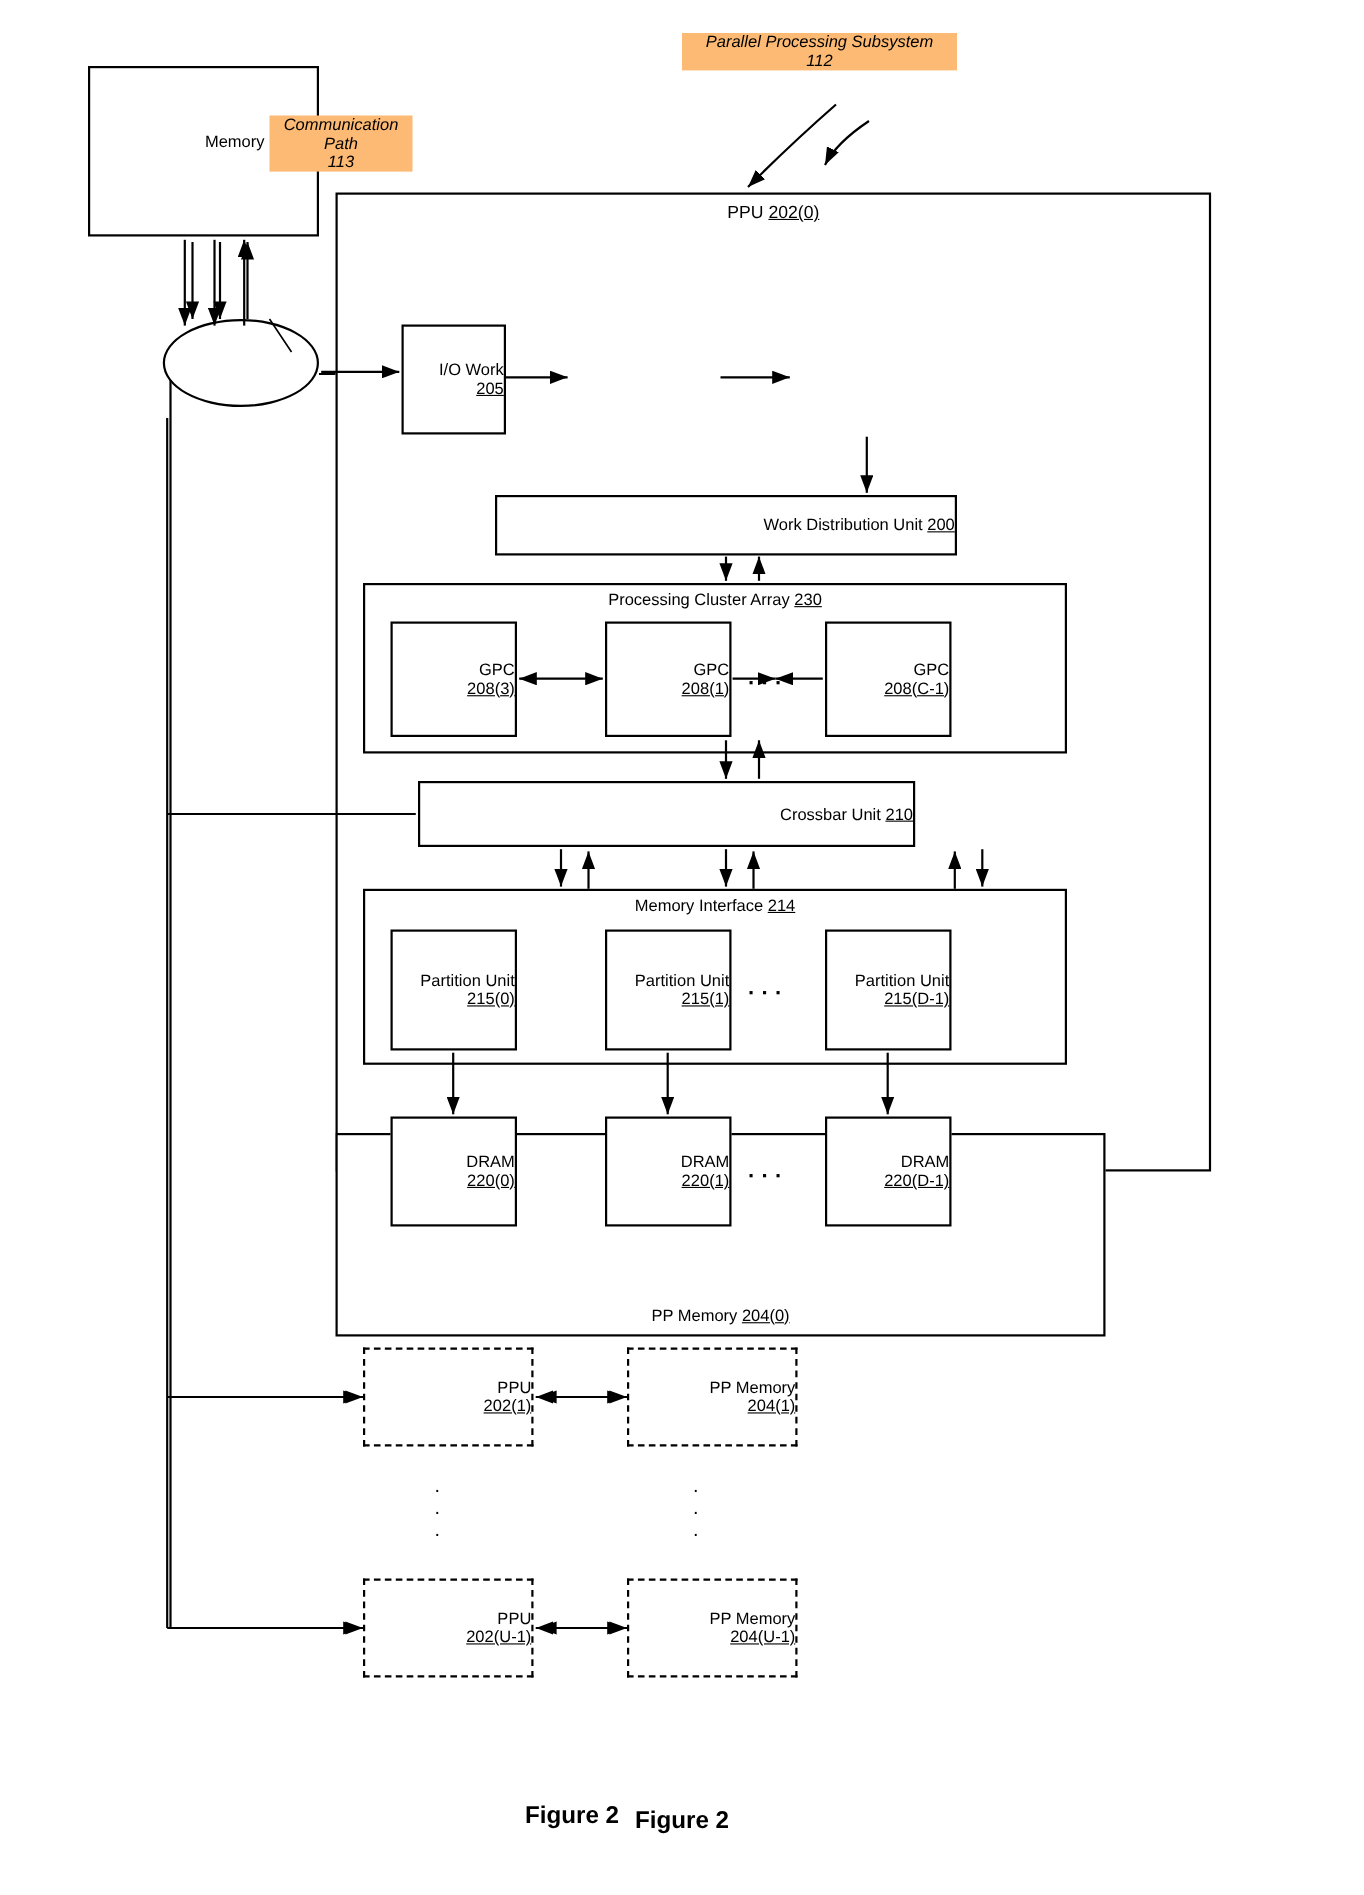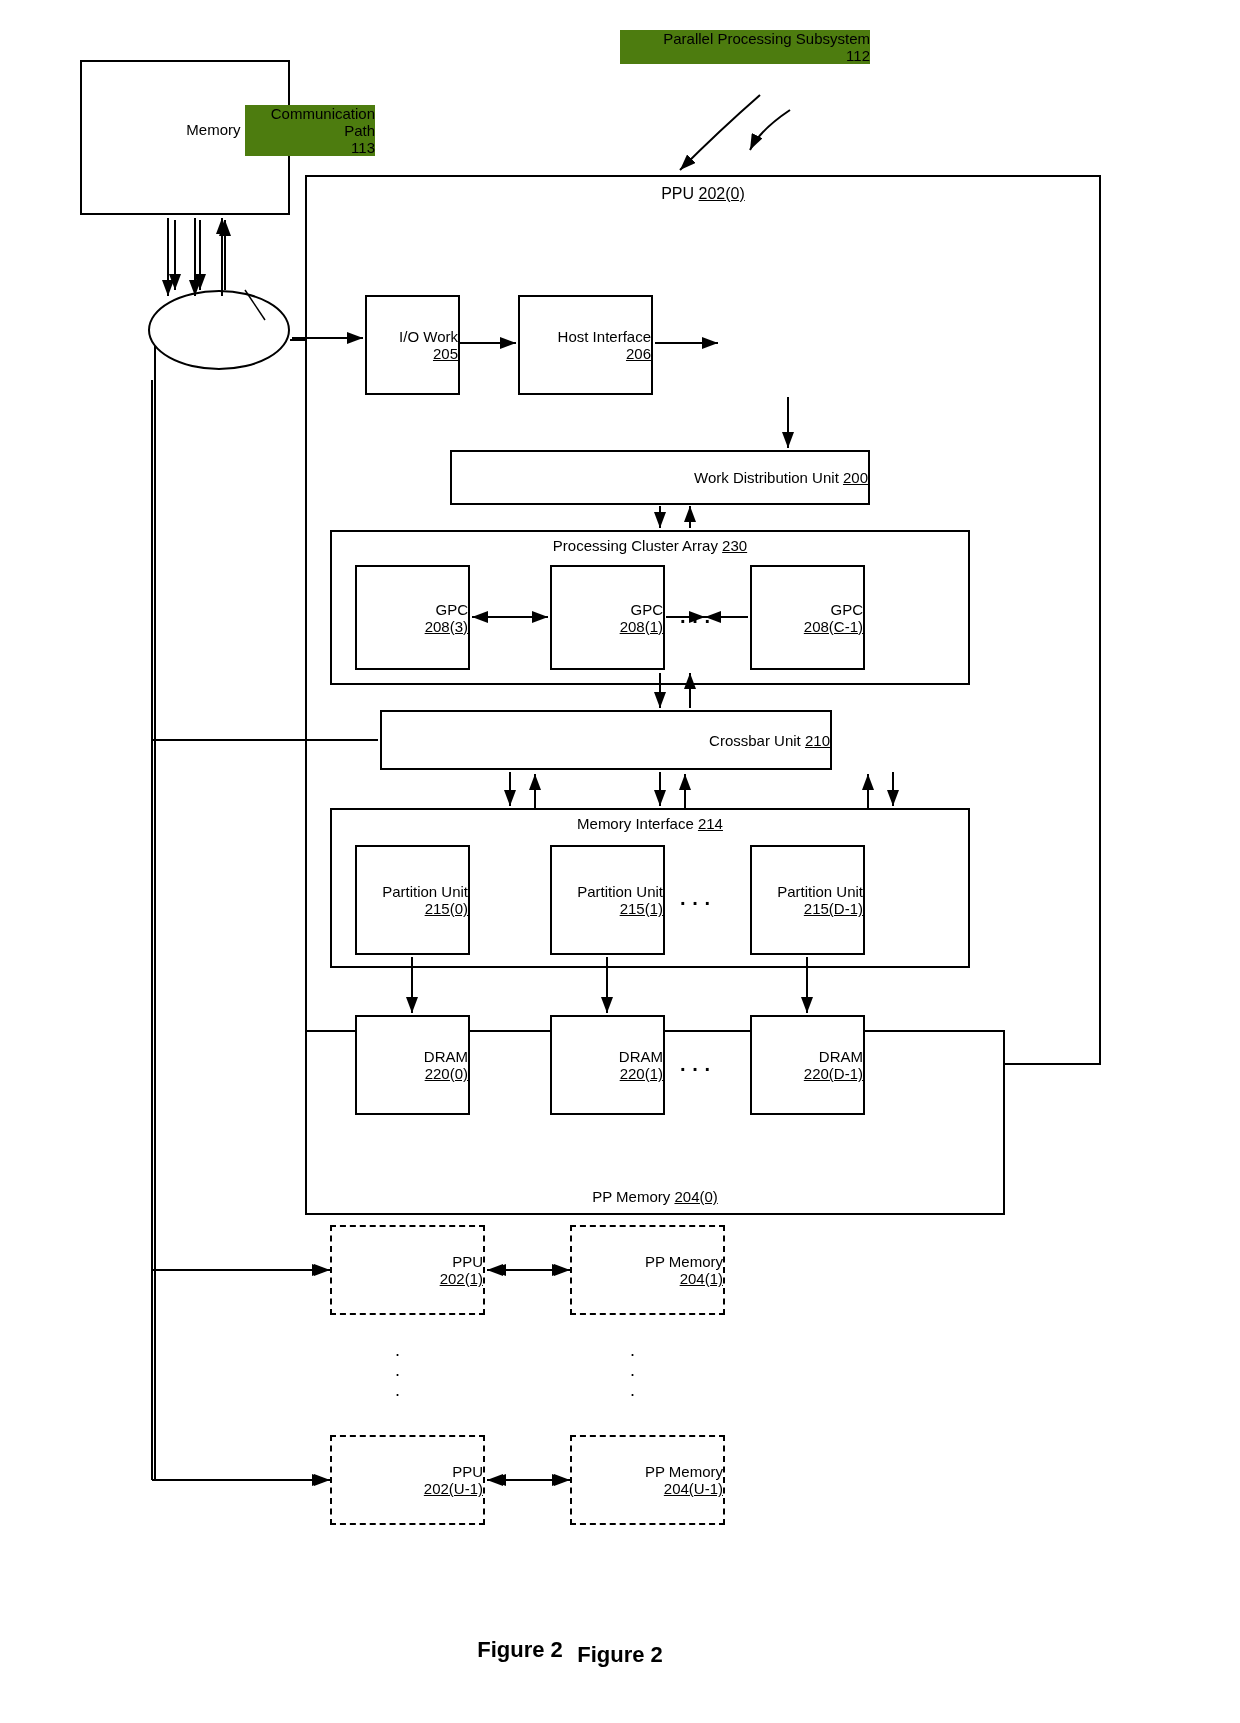--- a/index.html
+++ b/index.html
@@ -54,22 +54,23 @@
     .fig-caption {
       position: absolute;
       font-size: 22px;
       font-weight: bold;
       text-align: center;
     }
 
     .label-text {
       position: absolute;
       font-size: 15px;
-      text-align: right;
-      background: #4d7c0f;
+      text-align: center;
+      background: #fdba74;
+      font-style: italic;
     }
 
     
     .ellipse {
       position: absolute;
       border: 2px solid #000;
       border-radius: 50%;
       background: #fff;
     }
   </style>
@@ -170,24 +171,20 @@
       <span>PPU</span>
       <span> </span><span class="underline">202(0)</span>
     </div>
   </div>
 
   <div class="box" style="left:365px; top:295px; width:95px; height:100px;">
     <span>I/O Work</span>
     <span class="underline">205</span>
   </div>
 
-  <div class="box" style="left:518px; top:295px; width:135px; height:100px;">
-    <span>Host Interface</span>
-    <span class="underline">206</span>
-  </div>
 
 
   <div class="box" style="left:450px; top:450px; width:420px; height:55px;">
     <span>
       <span>Work Distribution Unit</span>
       <span> </span><span class="underline">200</span>
     </span>
   </div>
 
   <div class="box" style="left:330px; top:530px; width:640px; height:155px;">

